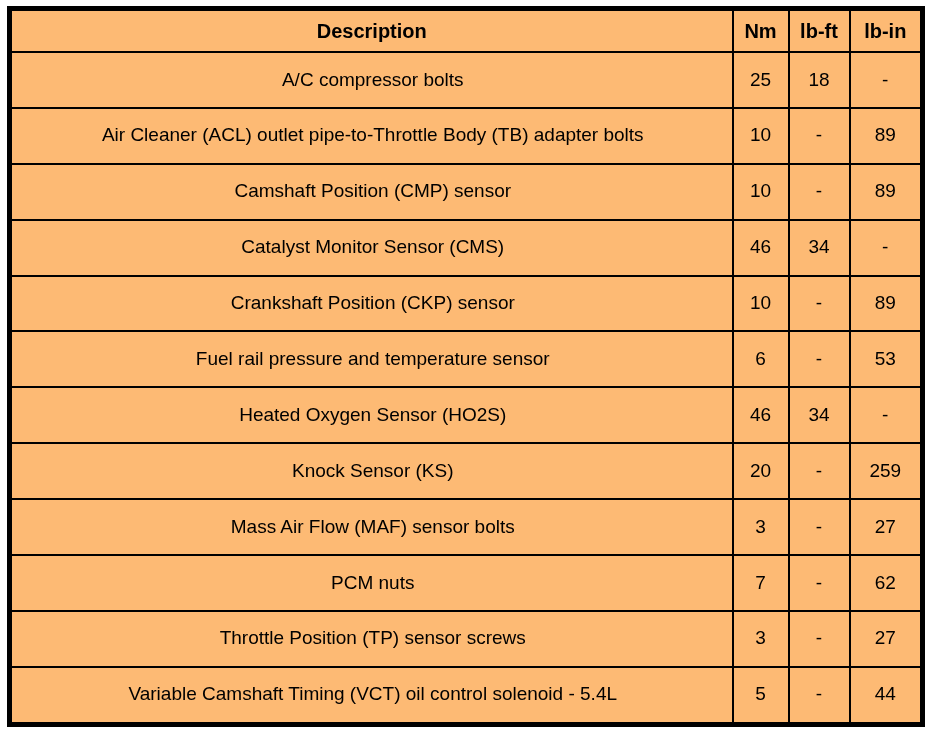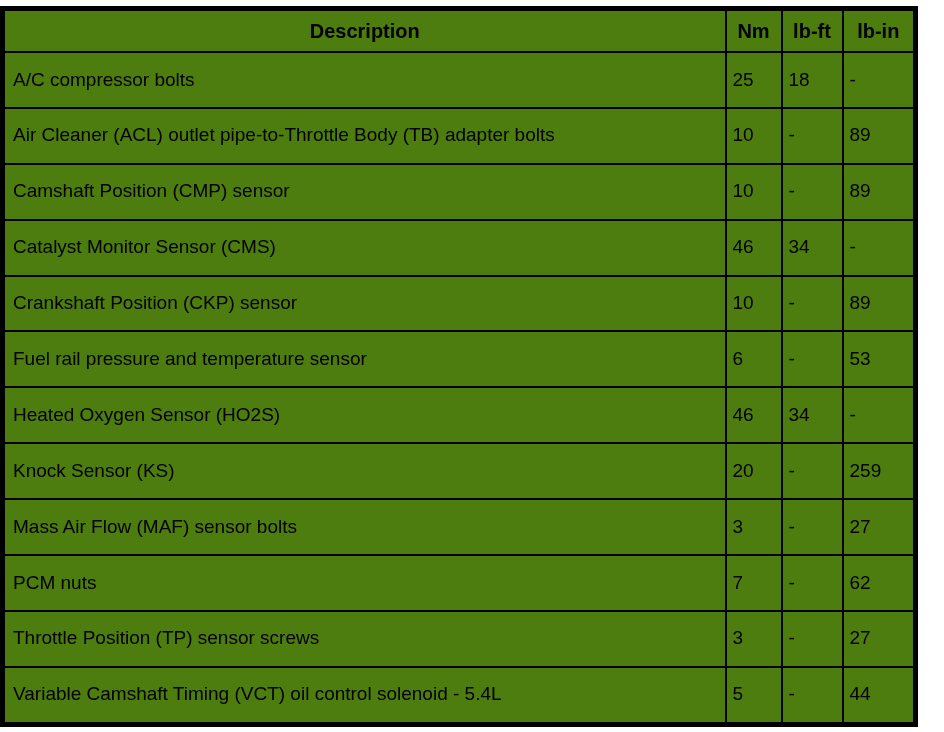--- a/index.html
+++ b/index.html
@@ -9,27 +9,27 @@
   }
   body {
     width: 944px;
     height: 732px;
     position: relative;
     font-family: "Liberation Sans", "DejaVu Sans", sans-serif;
     color: #000000;
   }
   .spec-table {
     position: absolute;
-    left: 0;
+    left: 7px;
     top: 6px;
     width: 889px;
     height: 721px;
     border-collapse: collapse;
     table-layout: fixed;
-    background: #4d7c0f;
+    background: #fdba74;
     border: 5px solid #000000;
   }
   .spec-table th,
   .spec-table td {
     border: 2px solid #000000;
     font-size: 19px;
     line-height: 1.1;
     padding: 0 6px;
     overflow: hidden;
     white-space: nowrap;
@@ -41,25 +41,25 @@
     font-size: 20px;
   }
   .spec-table tbody td {
     height: 45px;
   }
   .col-desc  { width: 723px; }
   .col-nm    { width: 56px;  }
   .col-lbft  { width: 61px;  }
   .col-lbin  { width: 73px;  }
   td.cell-desc {
-    text-align: left;
+    text-align: center;
     padding-left: 8px;
   }
   td.cell-num {
-    text-align: left;
+    text-align: center;
   }
 </style>
 </head>
 <body>
 
 <table class="spec-table">
   <colgroup>
     <col class="col-desc">
     <col class="col-nm">
     <col class="col-lbft">

